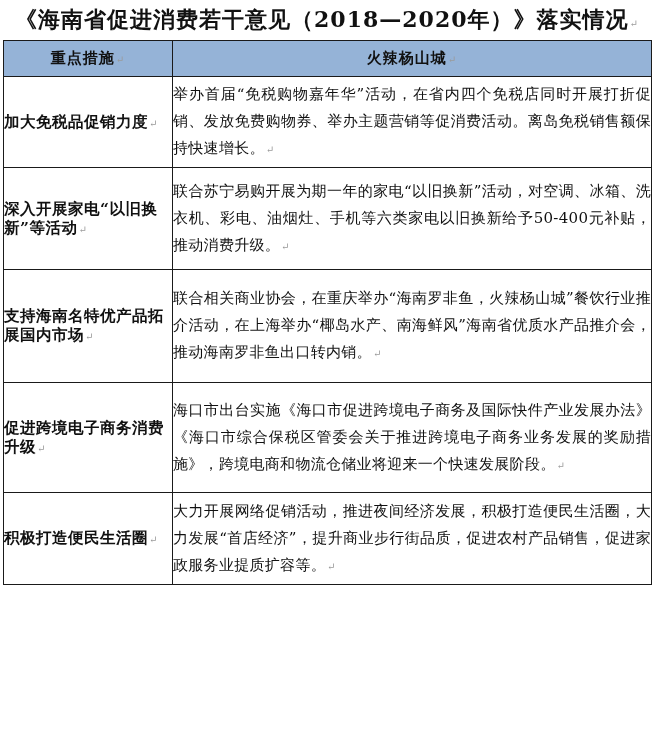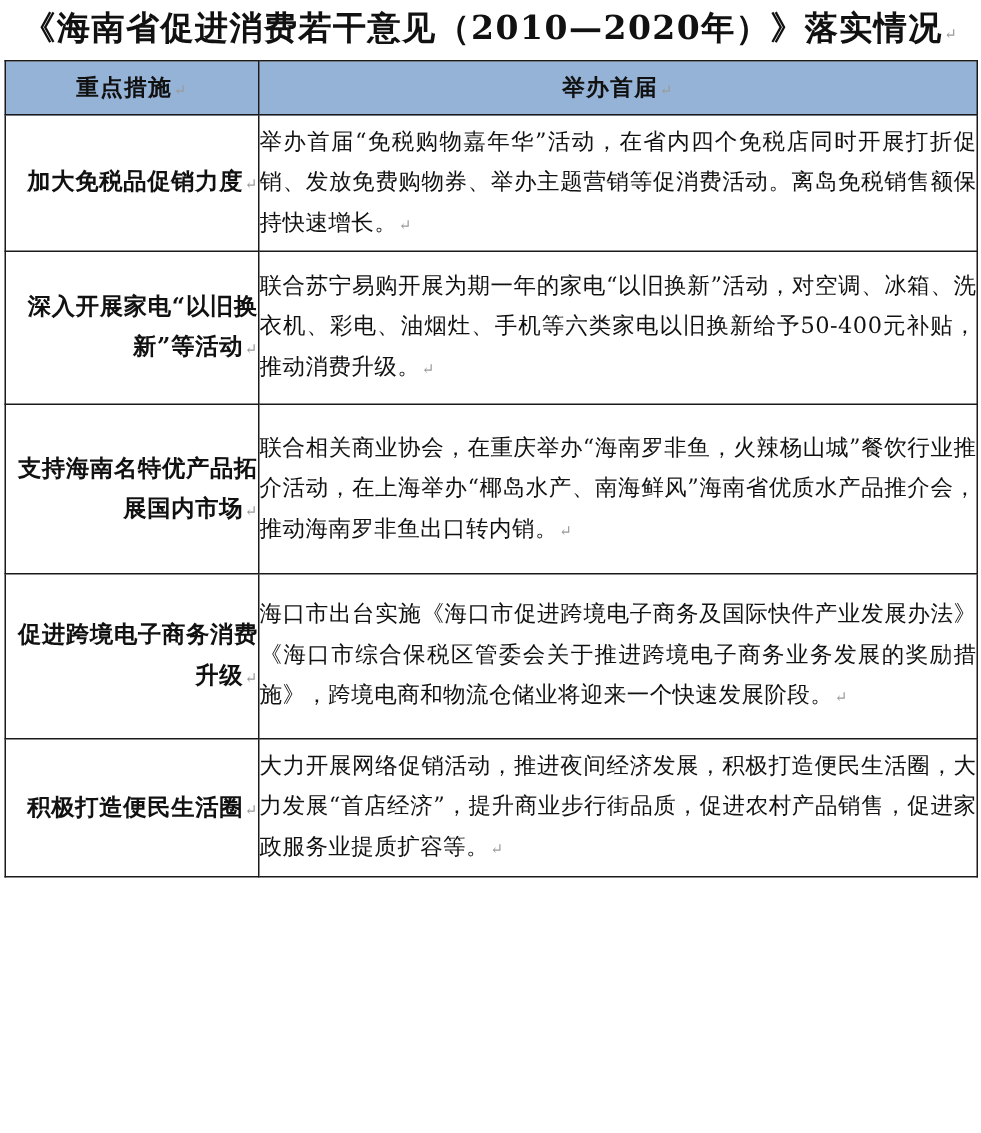--- a/index.html
+++ b/index.html
@@ -50,52 +50,52 @@
     background: #95b3d7;
     height: 35px;
     font-size: 15px;
     font-weight: bold;
     text-align: center;
     letter-spacing: 1px;
   }
   col.c1 { width: 169px; }
   col.c2 { width: 479px; }
   td.measure {
-    text-align: right;
+    text-align: left;
     font-size: 15.5px;
     font-weight: bold;
-    line-height: 27px;
+    line-height: 19px;
     padding: 0 6px;
     letter-spacing: 0.5px;
   }
   td.detail {
     font-size: 15px;
     line-height: 27px;
     padding: 2px 8px 2px 9px;
     text-align: justify;
     letter-spacing: 0.3px;
     border-radius: 7px;
   }
 </style>
 </head>
 <body>
 
 <div class="doc-title">
-  <span>《海南省促进消费若干意见（2010—2020年）》落实情况</span><span class="para-mark">↵</span>
+  <span>《海南省促进消费若干意见（2018—2020年）》落实情况</span><span class="para-mark">↵</span>
 </div>
 
 <table class="grid">
   <colgroup>
       <col class="c1">
       <col class="c2">
     </colgroup>
   <thead>
     <tr>
       <th><span>重点措施</span><span class="para-mark">↵</span></th>
-      <th><span>举办首届</span><span class="para-mark">↵</span></th>
+      <th><span>火辣杨山城</span><span class="para-mark">↵</span></th>
     </tr>
   </thead>
   <tbody>
     <tr style="height:91px">
       <td class="measure"><span>加大免税品促销力度</span><span class="para-mark">↵</span></td>
       <td class="detail"><span>举办首届“免税购物嘉年华”活动，在省内四个免税店同时开展打折促销、发放免费购物券、举办主题营销等促消费活动。离岛免税销售额保持快速增长。</span><span class="para-mark">↵</span></td>
     </tr>
     <tr style="height:102px">
       <td class="measure"><span>深入开展家电“以旧换新”等活动</span><span class="para-mark">↵</span></td>
       <td class="detail"><span>联合苏宁易购开展为期一年的家电“以旧换新”活动，对空调、冰箱、洗衣机、彩电、油烟灶、手机等六类家电以旧换新给予50-400元补贴，推动消费升级。</span><span class="para-mark">↵</span></td>

